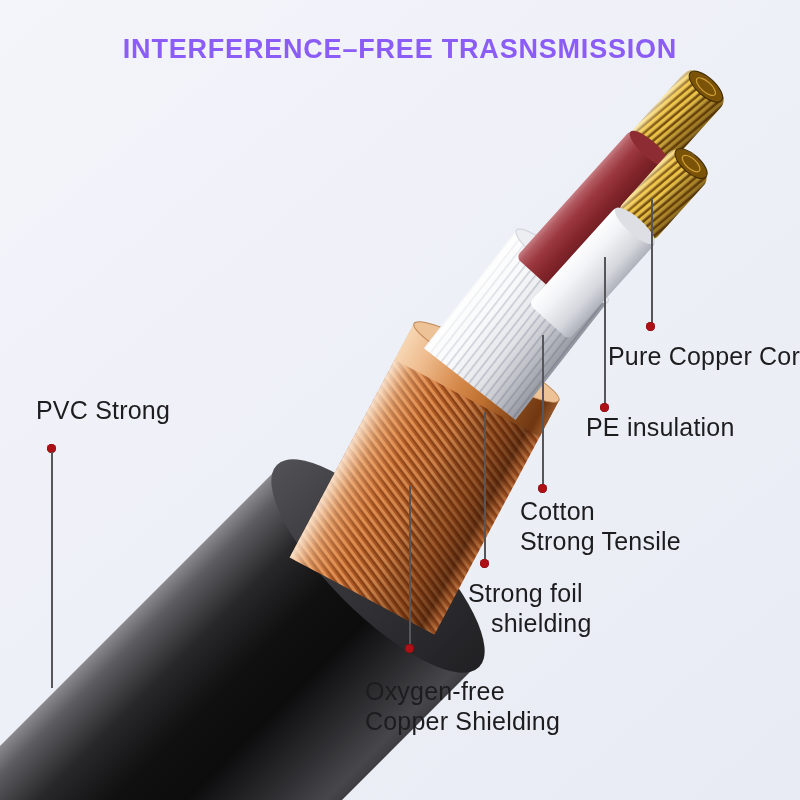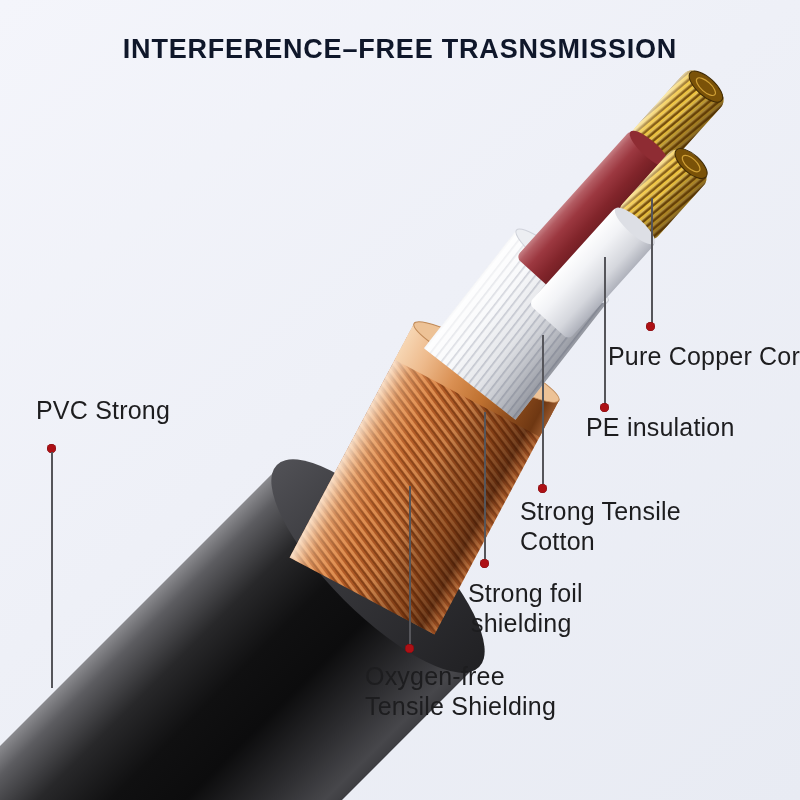--- a/index.html
+++ b/index.html
@@ -4,29 +4,29 @@
 <style>
   html,body{margin:0;padding:0;}
   body{
     width:800px;height:800px;overflow:hidden;position:relative;
     font-family:"Liberation Sans", sans-serif;
     background:linear-gradient(140deg,#f4f5fb 0%,#eef0f7 45%,#e8ebf3 100%);
   }
   .stage{position:absolute;inset:0;}
   .title{
     position:absolute;top:34px;left:0;width:100%;text-align:center;
-    font-size:27px;font-weight:bold;letter-spacing:.8px;color:#0f172a;white-space:nowrap;
+    font-size:27px;font-weight:bold;letter-spacing:.8px;color:#8b5cf6;white-space:nowrap;
   }
   svg.cable{position:absolute;left:0;top:0;}
   .label{
     position:absolute;font-size:25px;color:#1d1d1f;line-height:30px;white-space:nowrap;
     letter-spacing:.2px;
   }
   .label .l2{display:block;}
-  .label .indent{margin-left:3px;}
+  .label .indent{margin-left:23px;}
   .callout-line{position:absolute;width:1.5px;background:#55555a;}
   .callout-dot{
     position:absolute;width:9px;height:9px;border-radius:50%;
     background:#ad1015;box-shadow:0 0 0 .5px #7d0a0e inset;
   }
 </style>
 </head>
 <body>
 
 <div class="stage">
@@ -164,31 +164,31 @@
 
   <div class="callout-line" style="left:604px;top:257px;height:147px;"></div>
   <div class="callout-dot" style="left:600px;top:403px;"></div>
   <div class="label" style="left:586px;top:412px;">
     <span>PE insulation</span>
   </div>
 
   <div class="callout-line" style="left:542px;top:335px;height:149px;"></div>
   <div class="callout-dot" style="left:538px;top:484px;"></div>
   <div class="label" style="left:520px;top:496px;">
+    <span class="l2">Cotton</span>
     <span class="l2">Strong Tensile</span>
-    <span class="l2">Cotton</span>
   </div>
 
   <div class="callout-line" style="left:484px;top:412px;height:147px;"></div>
   <div class="callout-dot" style="left:480px;top:559px;"></div>
   <div class="label" style="left:468px;top:578px;">
     <span class="l2">Strong foil</span>
     <span class="l2 indent">shielding</span>
   </div>
 
   <div class="callout-line" style="left:409px;top:486px;height:158px;"></div>
   <div class="callout-dot" style="left:405px;top:644px;"></div>
-  <div class="label" style="left:365px;top:661px;">
+  <div class="label" style="left:365px;top:676px;">
     <span class="l2">Oxygen-free</span>
-    <span class="l2">Tensile Shielding</span>
+    <span class="l2">Copper Shielding</span>
   </div>
 
 </div>
 
 </body></html>

